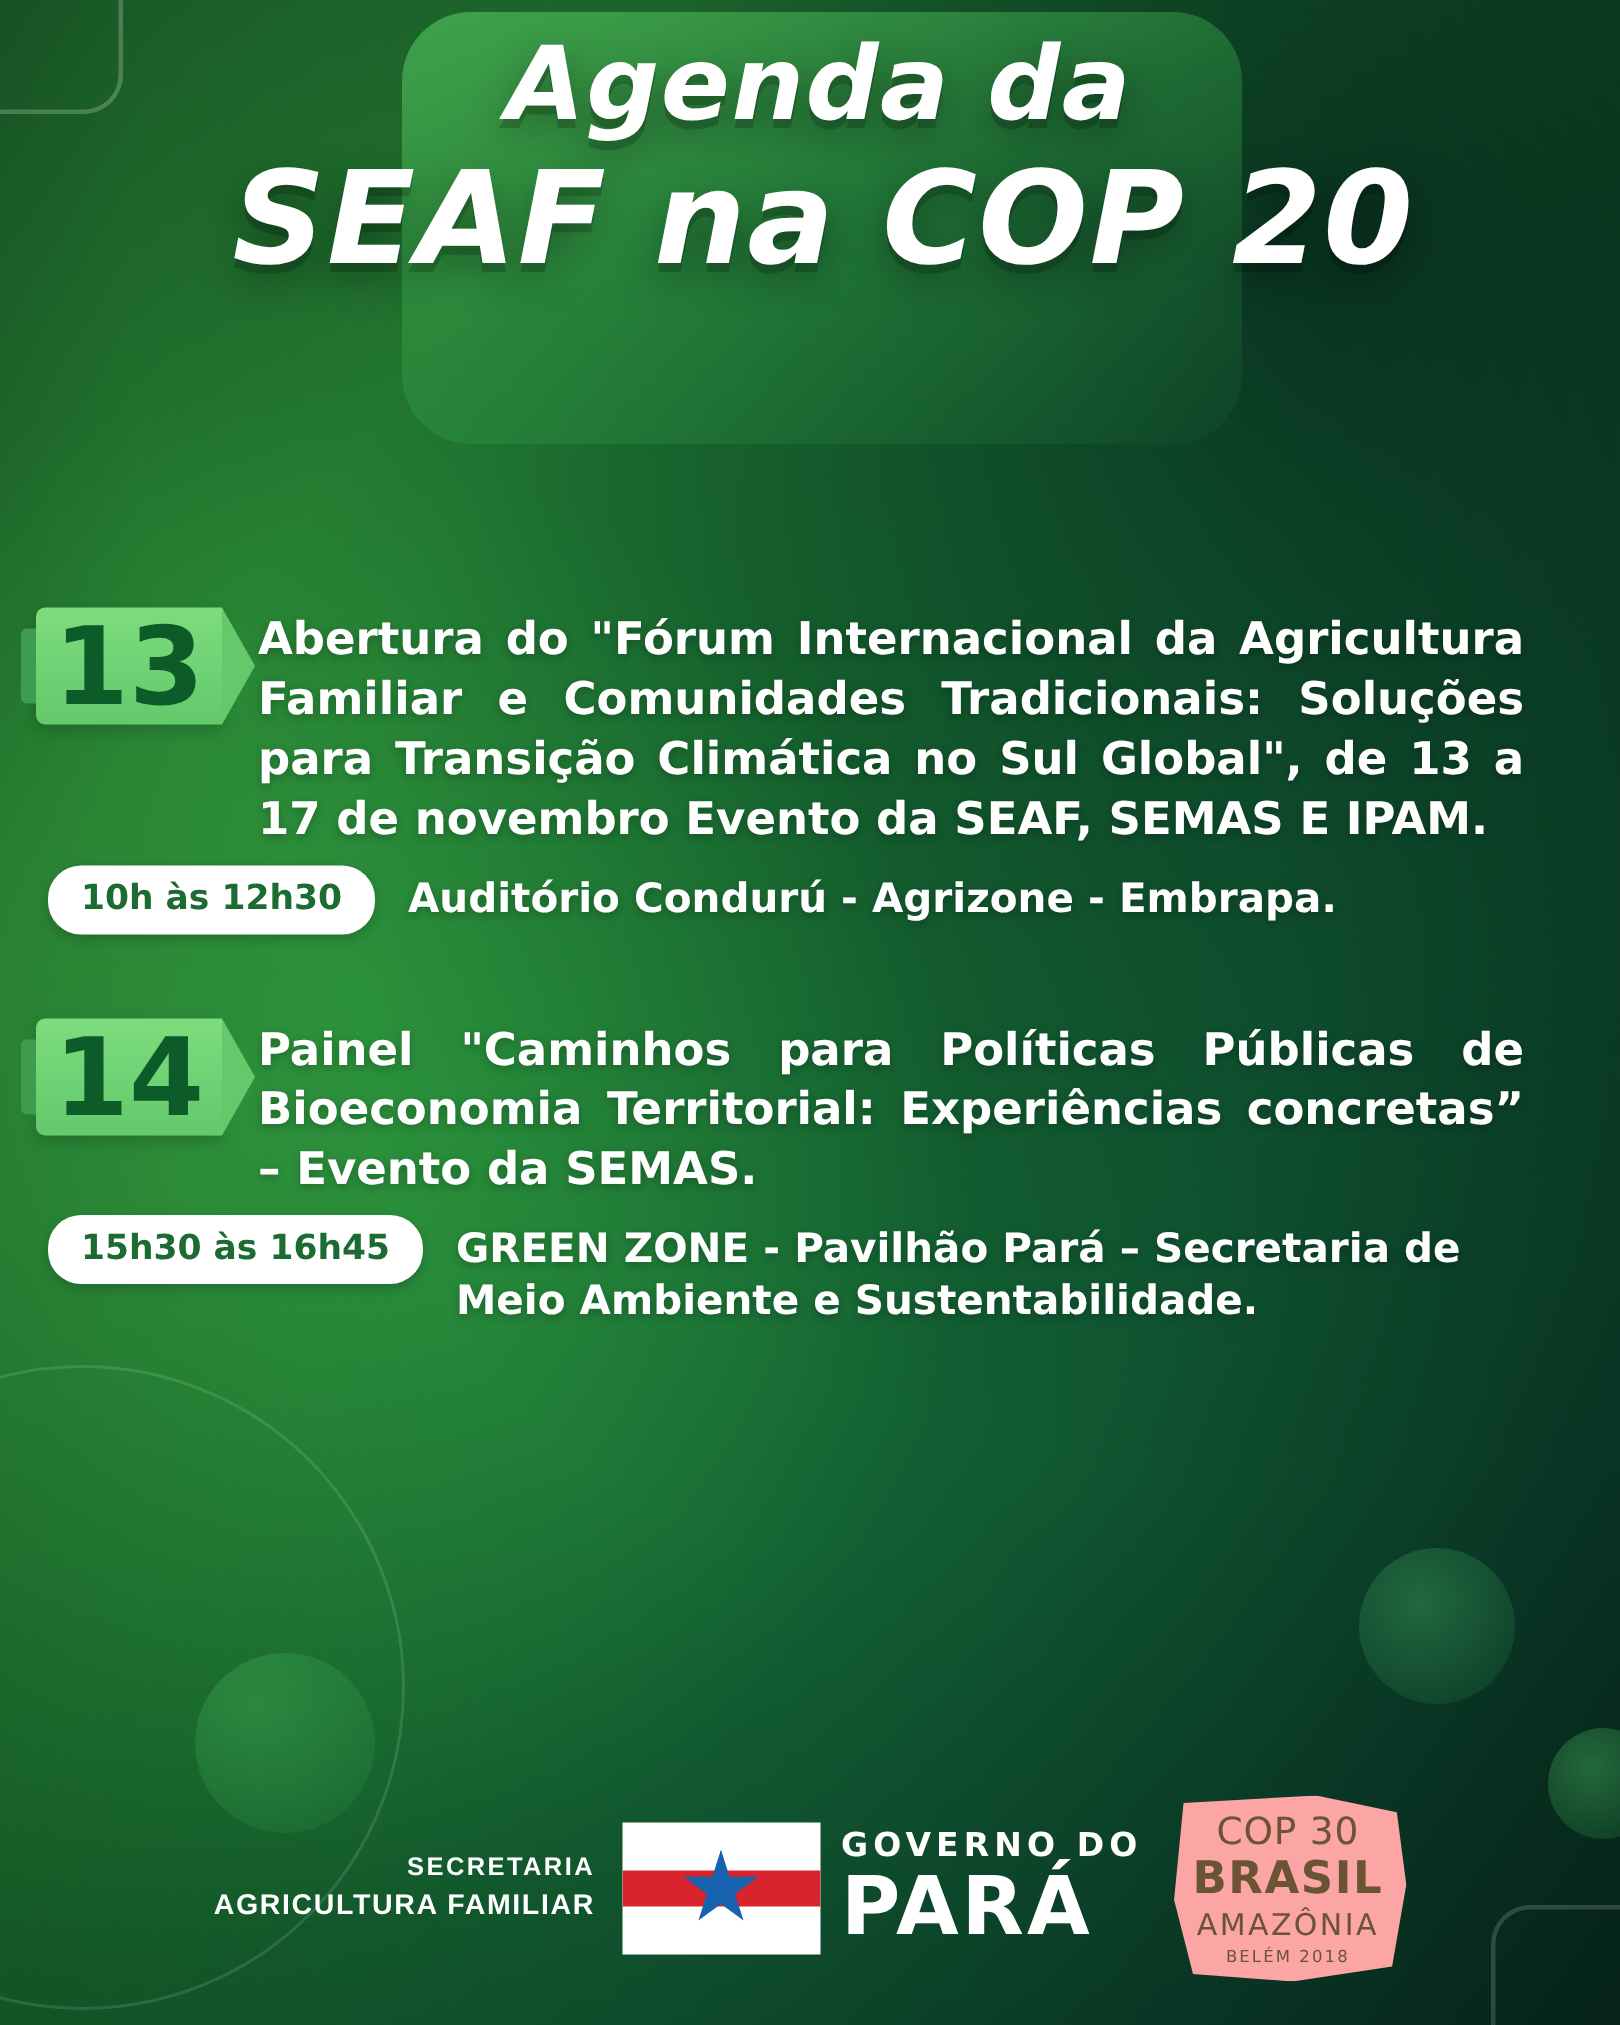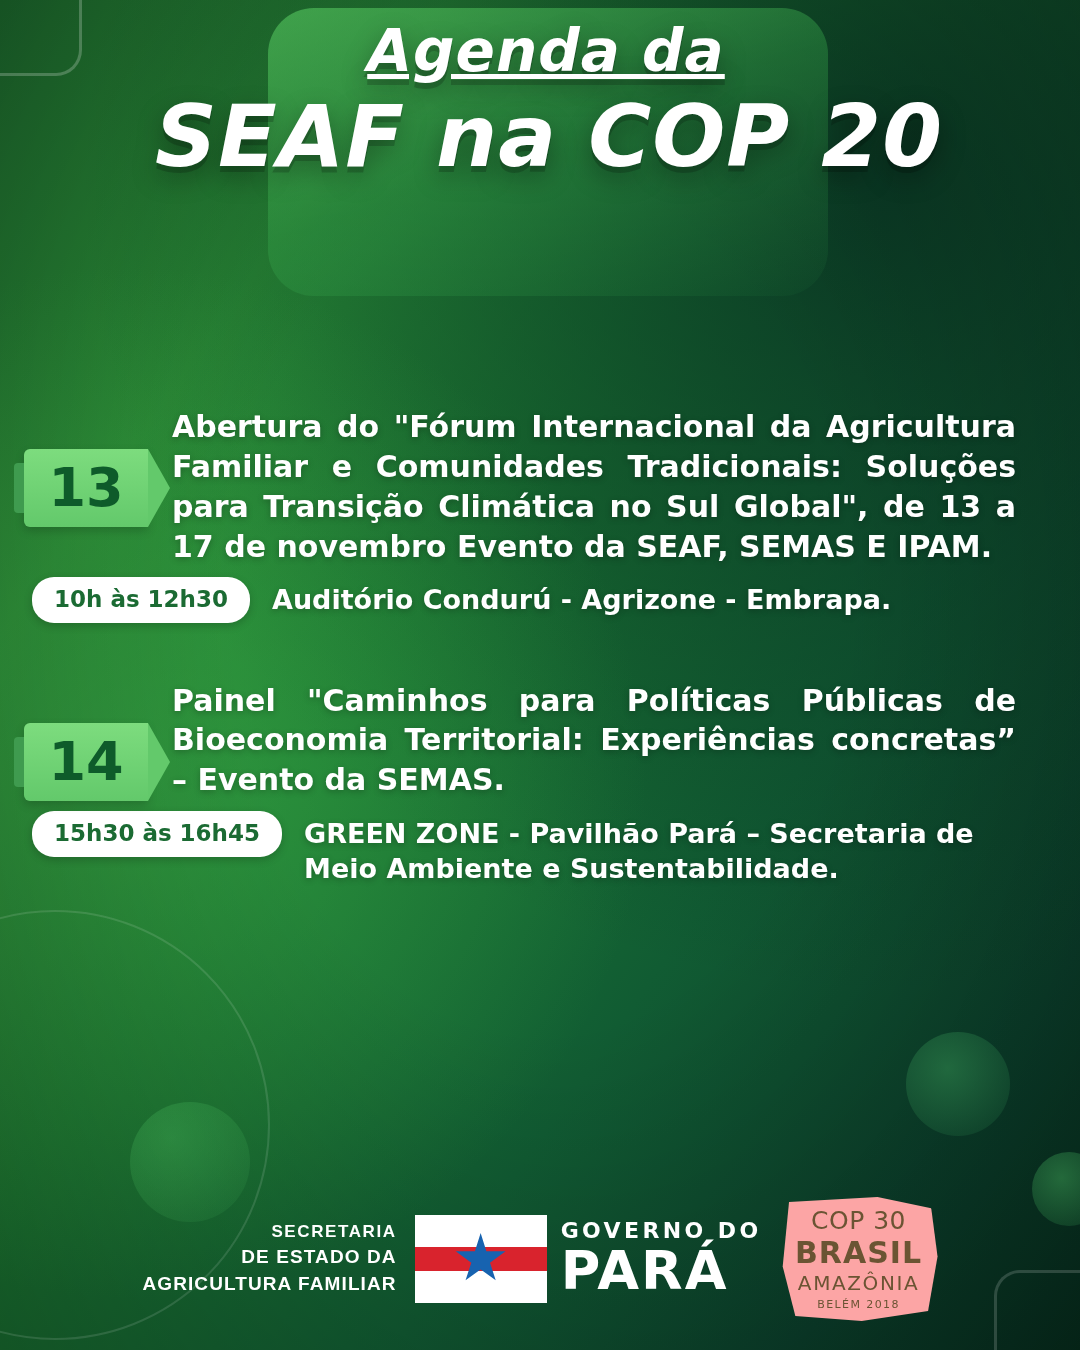--- a/index.html
+++ b/index.html
@@ -83,23 +83,22 @@
     color: #ffffff;
     line-height: 1.02;
     letter-spacing: 1px;
     text-shadow:
       0 6px 0 rgba(0,0,0,0.18),
       0 10px 26px rgba(0,0,0,0.35);
     z-index: 4;
   }
   .title .l1 {
     display: block;
-    font-size: 58px;
+    font-size: 68px;
     padding-left: 12px;
-    text-decoration: underline;
   }
   .title .l2 {
     display: block;
     font-size: 86px;
     margin-top: 12px;
     padding-left: 18px;
   }
 
   
   .agenda {
@@ -120,27 +119,26 @@
 
   .day-tag {
     position: relative;
     flex: 0 0 auto;
     width: 124px;
     height: 78px;
     background: linear-gradient(180deg, #7ddc7e 0%, #63c96b 100%);
     color: #0e5b2a;
     font-family: "DejaVu Sans", sans-serif;
     font-weight: bold;
-    font-size: 54px;
+    font-size: 72px;
     line-height: 78px;
     text-align: center;
     border-radius: 6px 0 0 6px;
     margin-left: 10px;
     box-shadow: 0 4px 10px rgba(0,0,0,0.18);
-    margin-top: 44px;
   }
   .day-tag::after {
     content: "";
     position: absolute;
     right: -22px;
     top: 0;
     width: 0; height: 0;
     border-style: solid;
     border-width: 39px 0 39px 22px;
     border-color: transparent transparent transparent #63c96b;
@@ -335,21 +333,20 @@
       <div class="place">GREEN ZONE - Pavilhão Pará – Secretaria de Meio Ambiente e Sustentabilidade.</div>
     </div>
   </div>
 
 </div>
 
 <div class="footer">
 
   <div class="seaf-logo">
     <div class="s1">SECRETARIA</div>
-    <div>DE ESTADO DA</div>
     <div>AGRICULTURA FAMILIAR</div>
   </div>
 
   <div class="para-logo">
     <div class="para-flag">
       <div class="stripe"></div>
       <div class="star"></div>
     </div>
     <div class="para-text">
       <span class="t1">GOVERNO DO</span>

